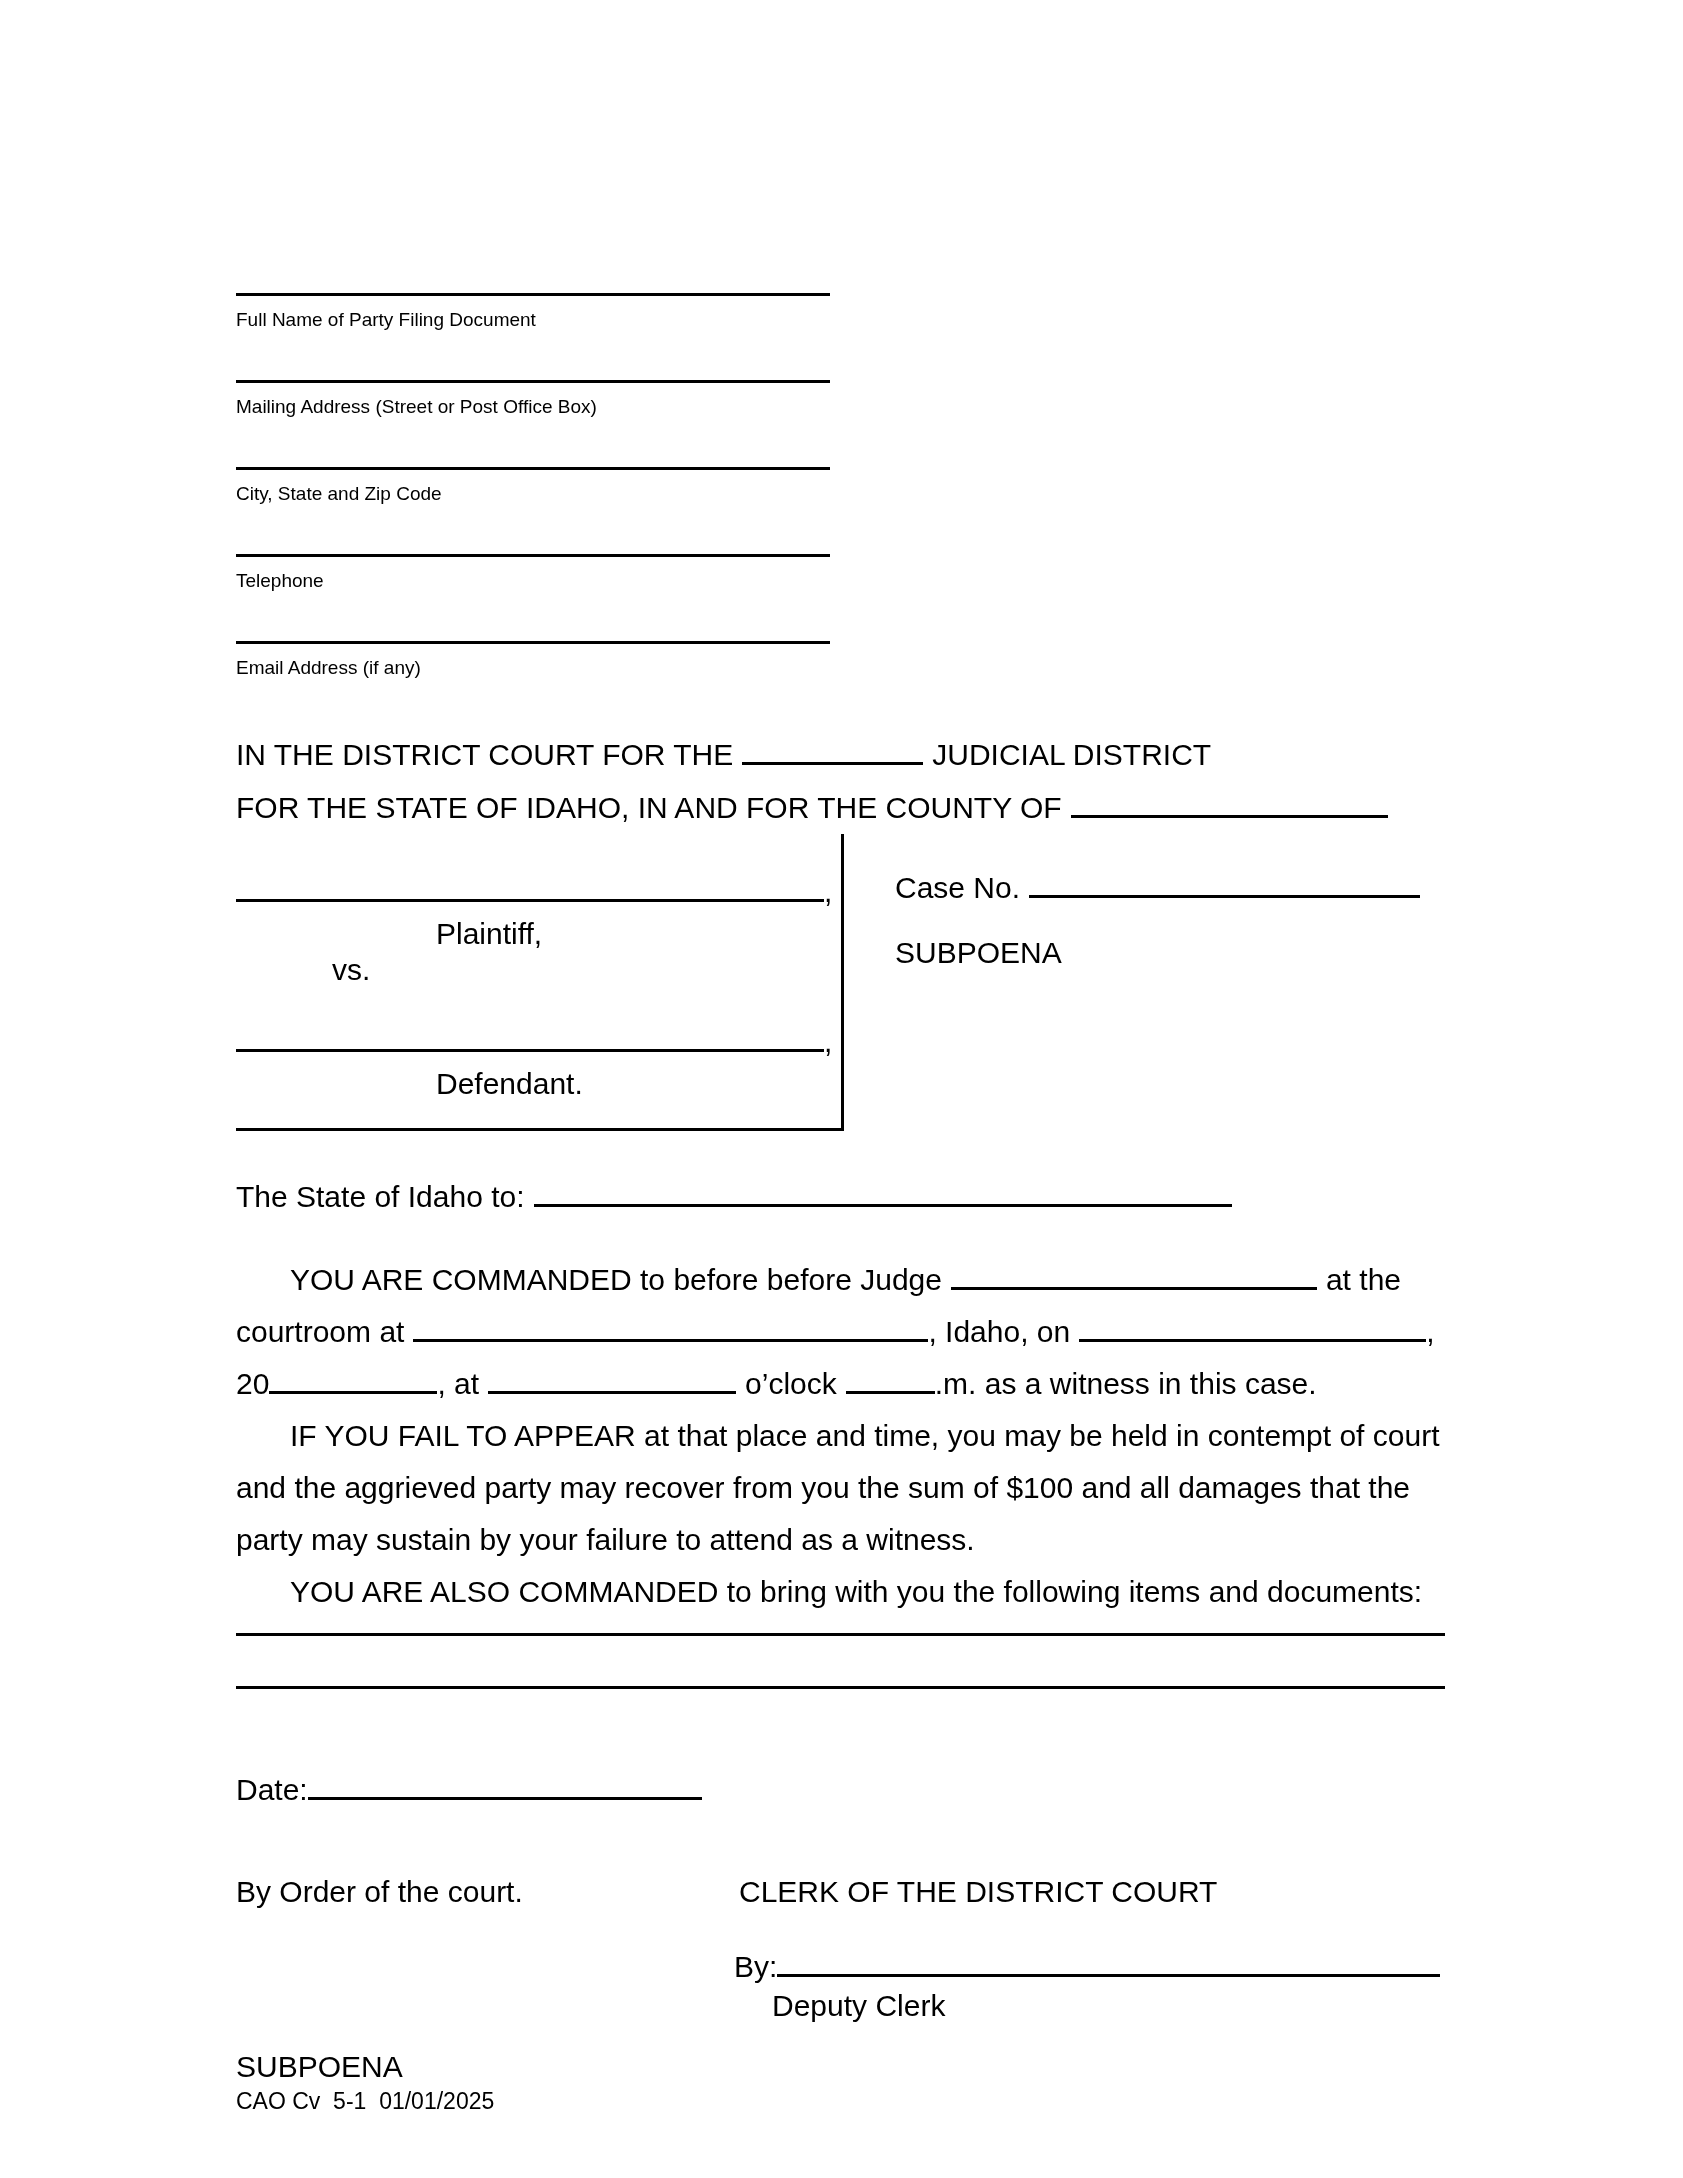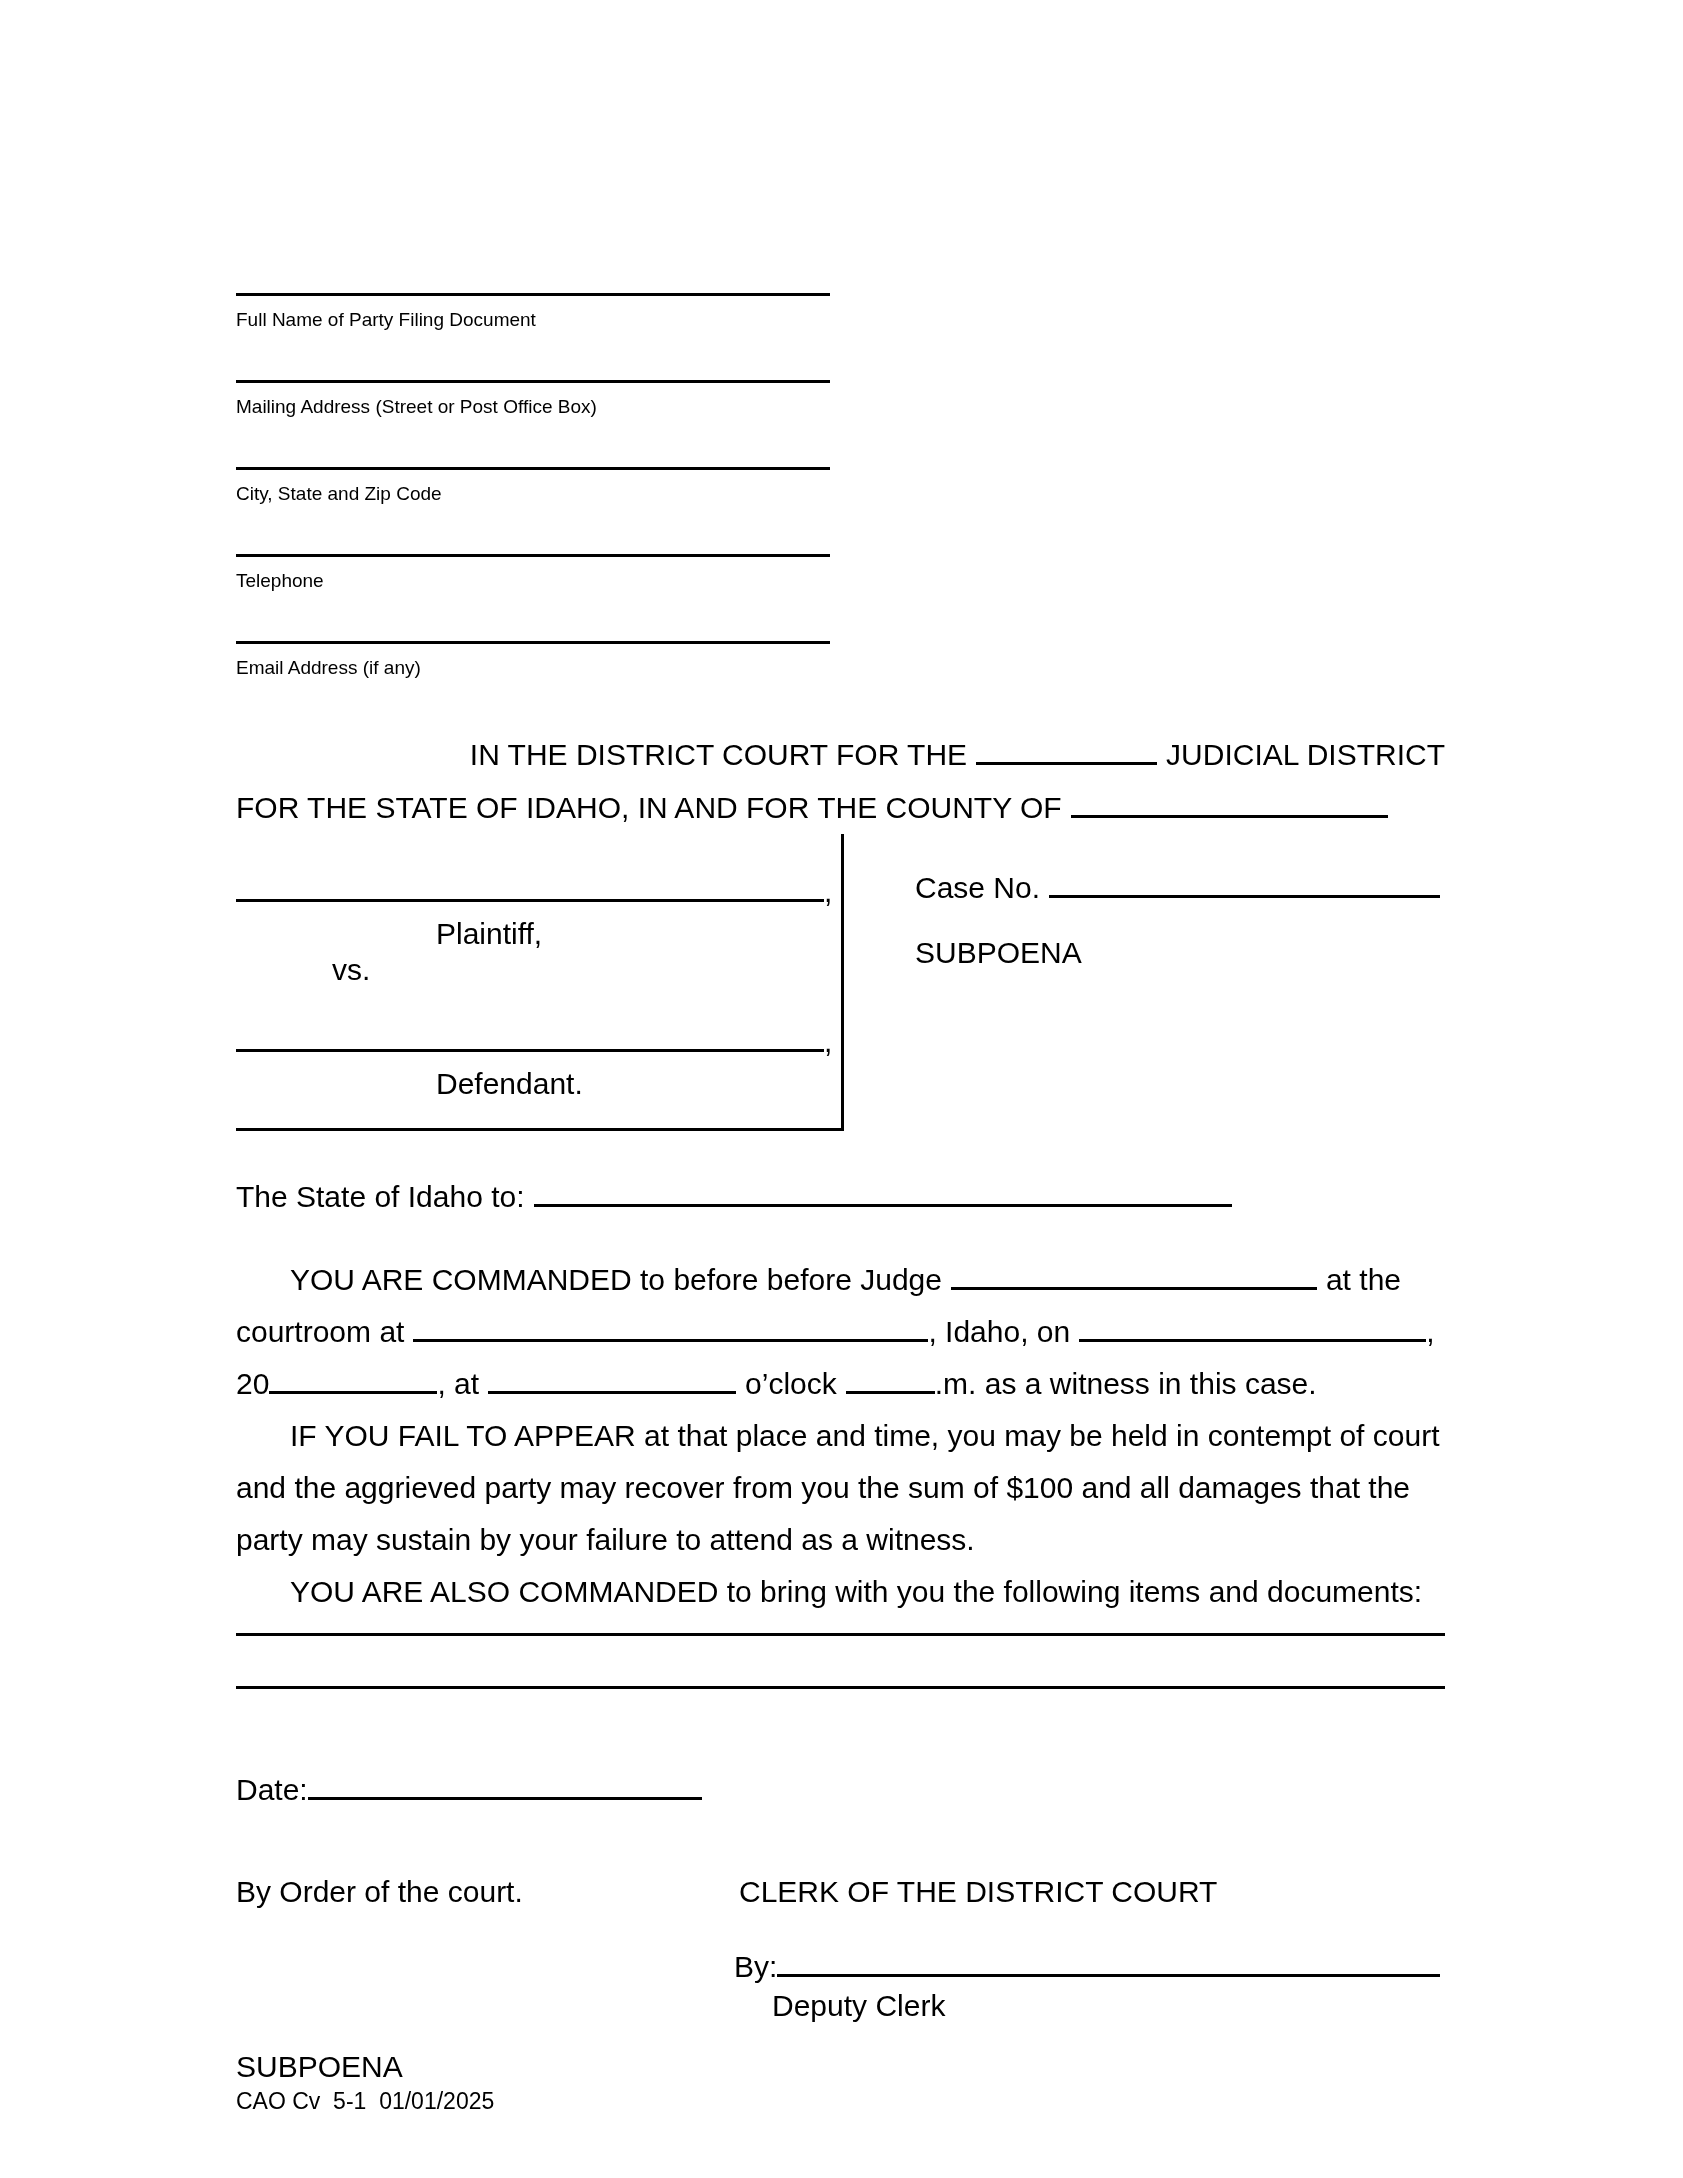--- a/index.html
+++ b/index.html
@@ -17,21 +17,21 @@
     padding: 293px 238px 0 236px;
     overflow: hidden;
   }
   
   .field { width: 594px; margin-bottom: 42px; }
   .field-line { border-top: 3px solid #000; height: 0; }
   .field-label { font-size: 19px; line-height: 36px; padding-top: 6px; }
   
   .heading { margin-top: 16px; }
   .h-line { line-height: 53px; white-space: nowrap; }
-  .h-line1 { text-align: right; }
+  .h-line1 { text-align: left; }
   
   .blank {
     display: inline-block;
     border-bottom: 3px solid #000;
     height: 30px;
     vertical-align: baseline;
   }
   .ml { margin-left: 9px; } .mr { margin-right: 9px; }
   .w183{width:181px}.w320{width:317px}.w395{width:391px}.w705{width:698px}
   .w370{width:366px}.w520{width:515px}.w350{width:347px}.w170{width:168px}
@@ -44,21 +44,21 @@
     padding: 29px 0 26px 0;
   }
   .party-row { line-height: 36px; white-space: nowrap; }
   .ul-blank {
     display: inline-block; width: 588px; height: 36px;
     border-bottom: 3px solid #000; vertical-align: baseline;
   }
   .party-label { padding-left: 200px; line-height: 36px; margin-top: 6px; }
   .vs-label { padding-left: 96px; line-height: 36px; }
   .def-row { margin-top: 25px; }
-  .cap-right { padding-left: 71px; padding-top: 31px; }
+  .cap-right { padding-left: 51px; padding-top: 31px; }
   .caseno-row { line-height: 38px; white-space: nowrap; }
   .doc-title { margin-top: 27px; line-height: 38px; }
   
   .addressee { margin-top: 43px; line-height: 40px; white-space: nowrap; }
   
   .bodypar { margin-top: 37px; line-height: 52px; }
   .line { white-space: nowrap; }
   .indent { text-indent: 54px; }
   
   .item-line1 { height: 15px; border-bottom: 3px solid #000; }

